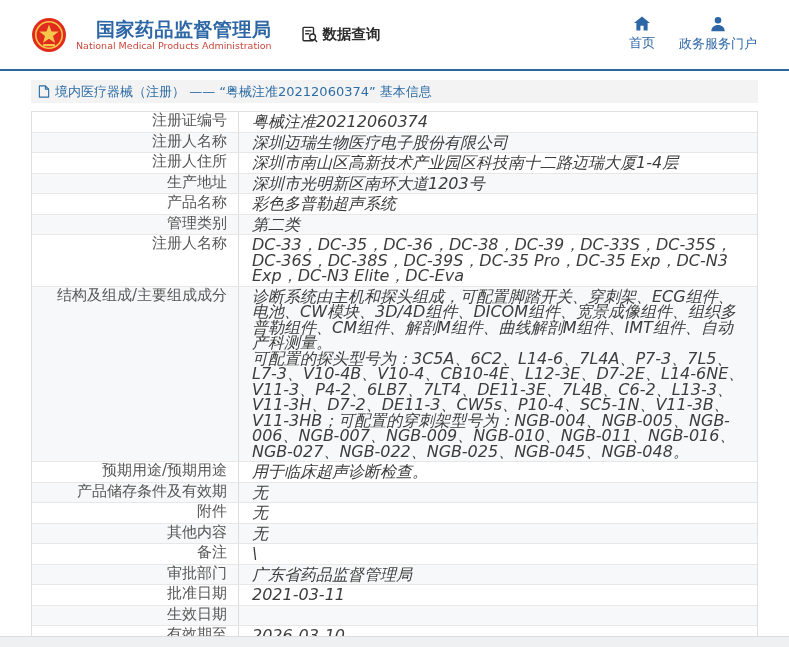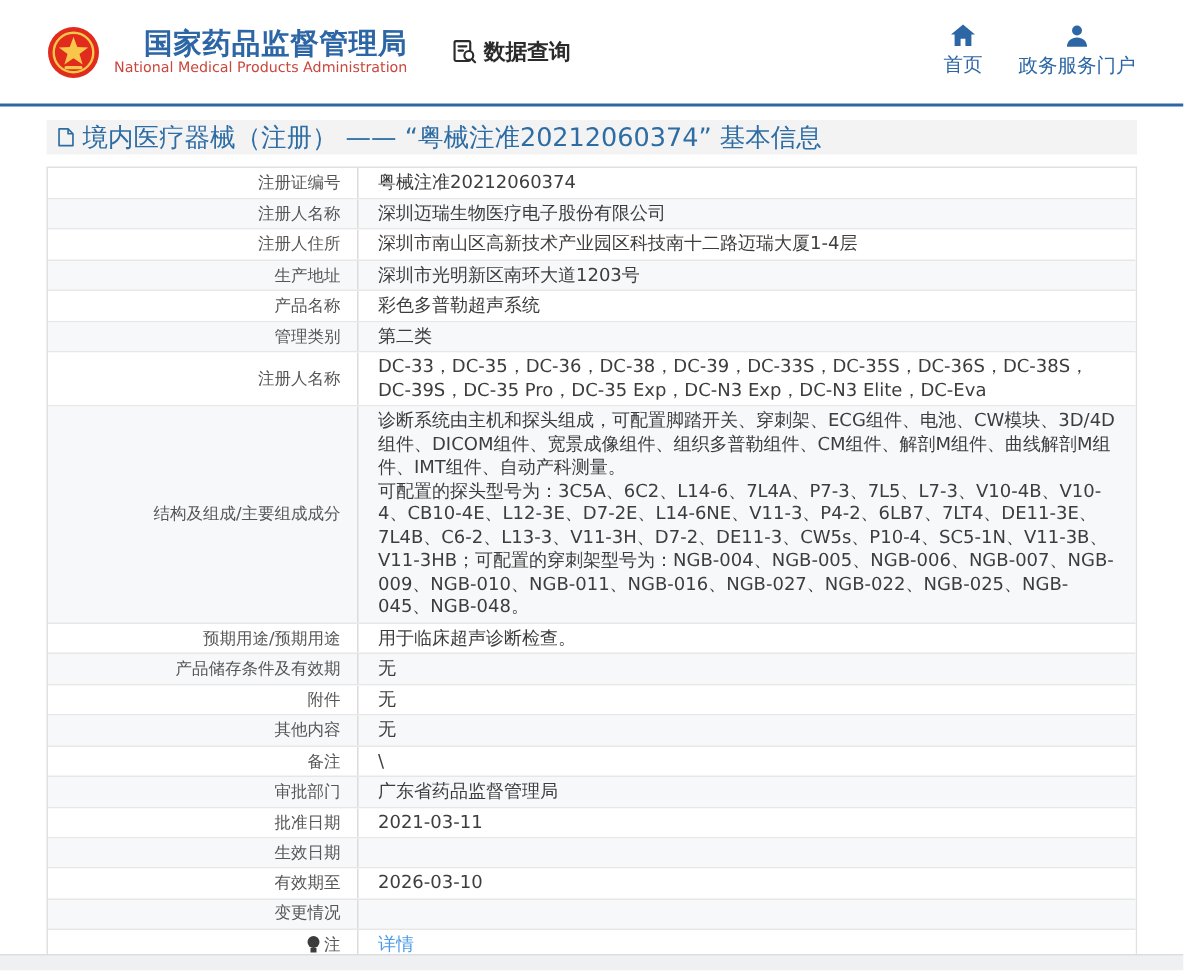--- a/index.html
+++ b/index.html
@@ -16,30 +16,30 @@
   .brand-sub { font-size:9.5px; color:#c9473d; line-height:12px; }
   .data-query { margin-left:28px; display:flex; align-items:center; gap:4px;
     font-size:14.5px; font-weight:600; color:#2b2b2b; cursor:pointer; }
   .nav { margin-left:auto; display:flex; gap:24px; padding-right:4px; }
   .nav-item { display:flex; flex-direction:column; align-items:center; gap:3px;
     font-size:13px; color:#2d66a5; cursor:pointer; }
   .blue-line { height:2px; background:#2d66a5; }
   
   .content { padding:0 31px; }
   .breadcrumb { margin-top:9px; height:23px; background:#f3f3f4; display:flex;
-    align-items:center; gap:5px; padding:0 7px; color:#2e6da4; font-size:17px; }
+    align-items:center; gap:5px; padding:0 7px; color:#2e6da4; font-size:13px; }
   .table { margin-top:8px; border:1px solid #e0e0e0; }
   .t-row { display:flex; align-items:stretch; min-height:20px; border-bottom:1px solid #e7e7e7; background:#ffffff; }
   .t-row:last-child { border-bottom:none; }
   .t-row:nth-child(even) { background:#f7f8f9; }
-  .t-label { flex:0 0 207px; width:207px; display:flex; align-items:center; justify-content:flex-end;
-    padding:1px 11px 1px 4px; color:#565656; font-size:11px; line-height:15.5px;
+  .t-label { flex:0 0 207px; width:207px; display:flex; align-items:flex-start; justify-content:flex-end;
+    padding:1px 11px 1px 4px; color:#565656; font-size:15px; line-height:15.5px;
     border-right:1px solid #dcdcdc; text-align:right; }
   .t-value { flex:1; display:flex; align-items:center; padding:2px 10px 2px 13px;
-    color:#3d3d3d; font-size:12px; line-height:15.5px; white-space:pre-line; }
+    color:#3d3d3d; font-size:16px; line-height:15.5px; white-space:pre-line;font-style:italic; }
   .link { color:#4c9be8; text-decoration:none; cursor:pointer; }
   .note-icon { width:8px; height:11px; margin-right:3px; position:relative; display:inline-block; flex:0 0 8px; }
   .note-icon::before { content:""; position:absolute; top:0; left:0; width:8px; height:8px;
     border-radius:50%; background:#3c3c3c; }
   .note-icon::after { content:""; position:absolute; bottom:0; left:2px; width:4px; height:3px; background:#3c3c3c; }
   .footer { position:absolute; left:0; right:0; bottom:0; height:11px;
     background:#eef0f1; border-top:1px solid #dddddd; }
 </style>
 </head>
 <body>

